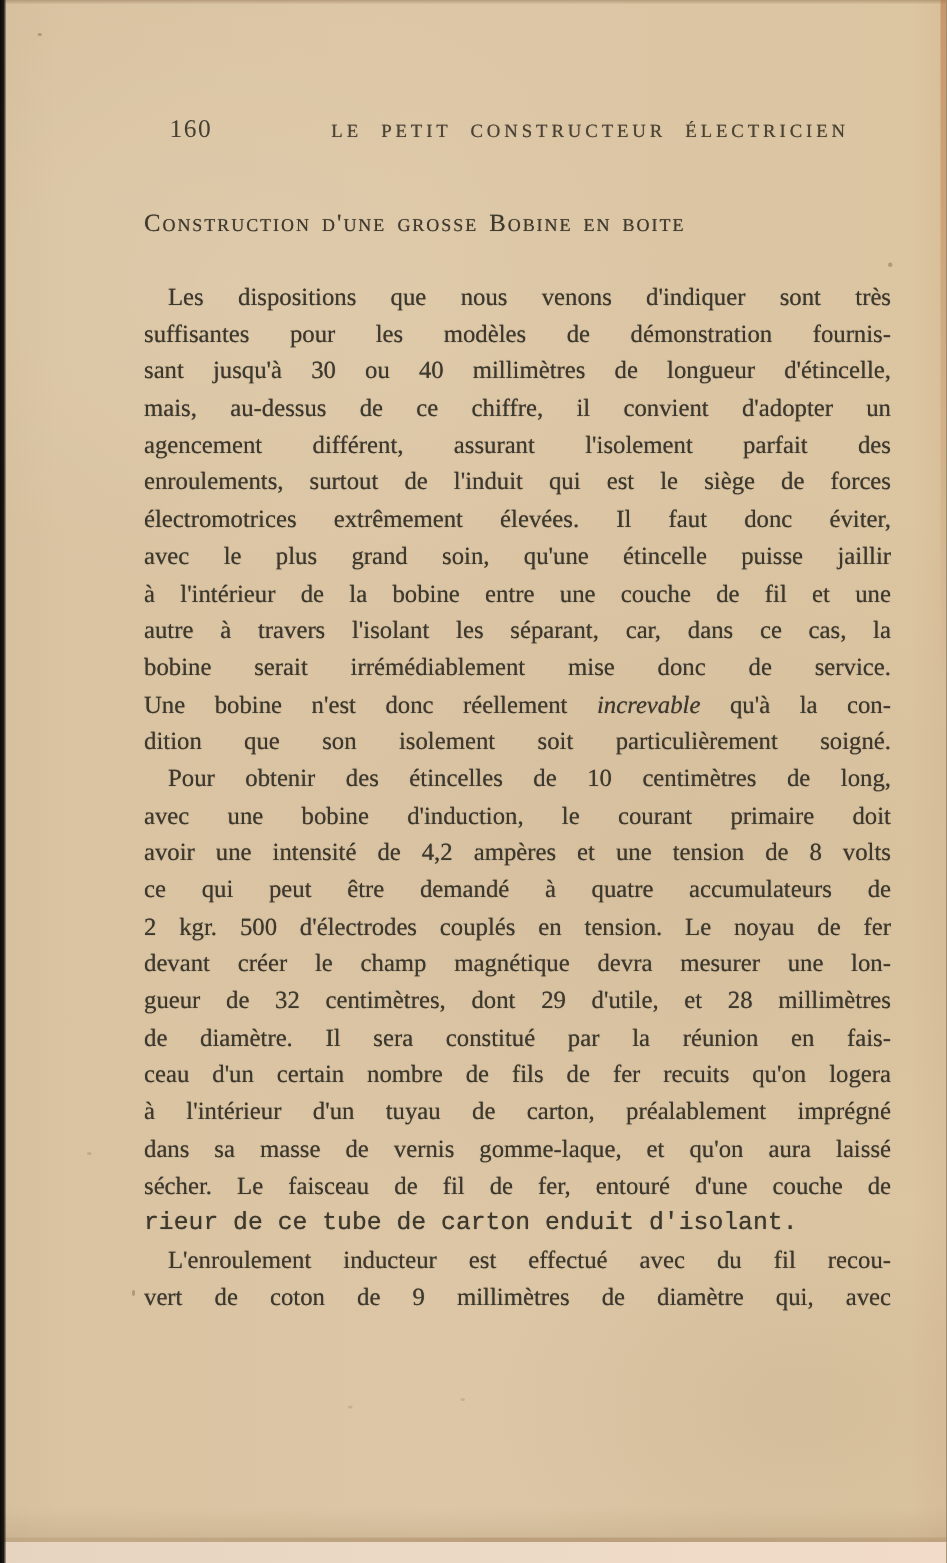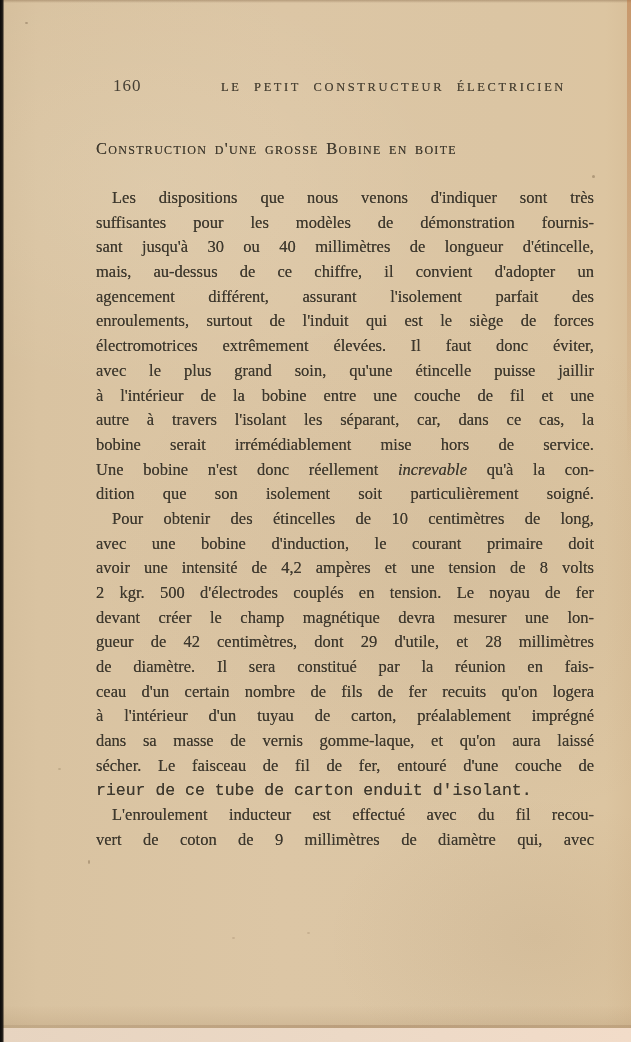--- a/index.html
+++ b/index.html
@@ -109,29 +109,30 @@
       <div class="line indent">Les dispositions que nous venons d'indiquer sont très</div>
       <div class="line">suffisantes pour les modèles de démonstration fournis-</div>
       <div class="line">sant jusqu'à 30 ou 40 millimètres de longueur d'étincelle,</div>
       <div class="line">mais, au-dessus de ce chiffre, il convient d'adopter un</div>
       <div class="line">agencement différent, assurant l'isolement parfait des</div>
       <div class="line">enroulements, surtout de l'induit qui est le siège de forces</div>
       <div class="line">électromotrices extrêmement élevées. Il faut donc éviter,</div>
       <div class="line">avec le plus grand soin, qu'une étincelle puisse jaillir</div>
       <div class="line">à l'intérieur de la bobine entre une couche de fil et une</div>
       <div class="line">autre à travers l'isolant les séparant, car, dans ce cas, la</div>
-      <div class="line">bobine serait irrémédiablement mise hors de service.</div>
+      <div class="line">bobine serait irrémédiablement mise donc de service.</div>
       <div class="line"><span>Une bobine n'est donc réellement </span><em>increvable</em><span> qu'à la con-</span></div>
       <div class="line">dition que son isolement soit particulièrement soigné.</div>
       <div class="line indent">Pour obtenir des étincelles de 10 centimètres de long,</div>
       <div class="line">avec une bobine d'induction, le courant primaire doit</div>
       <div class="line">avoir une intensité de 4,2 ampères et une tension de 8 volts</div>
+      <div class="line">ce qui peut être demandé à quatre accumulateurs de</div>
       <div class="line">2 kgr. 500 d'électrodes couplés en tension. Le noyau de fer</div>
       <div class="line">devant créer le champ magnétique devra mesurer une lon-</div>
-      <div class="line">gueur de 42 centimètres, dont 29 d'utile, et 28 millimètres</div>
+      <div class="line">gueur de 32 centimètres, dont 29 d'utile, et 28 millimètres</div>
       <div class="line">de diamètre. Il sera constitué par la réunion en fais-</div>
       <div class="line">ceau d'un certain nombre de fils de fer recuits qu'on logera</div>
       <div class="line">à l'intérieur d'un tuyau de carton, préalablement imprégné</div>
       <div class="line">dans sa masse de vernis gomme-laque, et qu'on aura laissé</div>
       <div class="line">sécher. Le faisceau de fil de fer, entouré d'une couche de</div>
       <div class="line nojust">rieur de ce tube de carton enduit d'isolant.</div>
       <div class="line indent">L'enroulement inducteur est effectué avec du fil recou-</div>
       <div class="line">vert de coton de 9 millimètres de diamètre qui, avec</div>
     </div>
 

